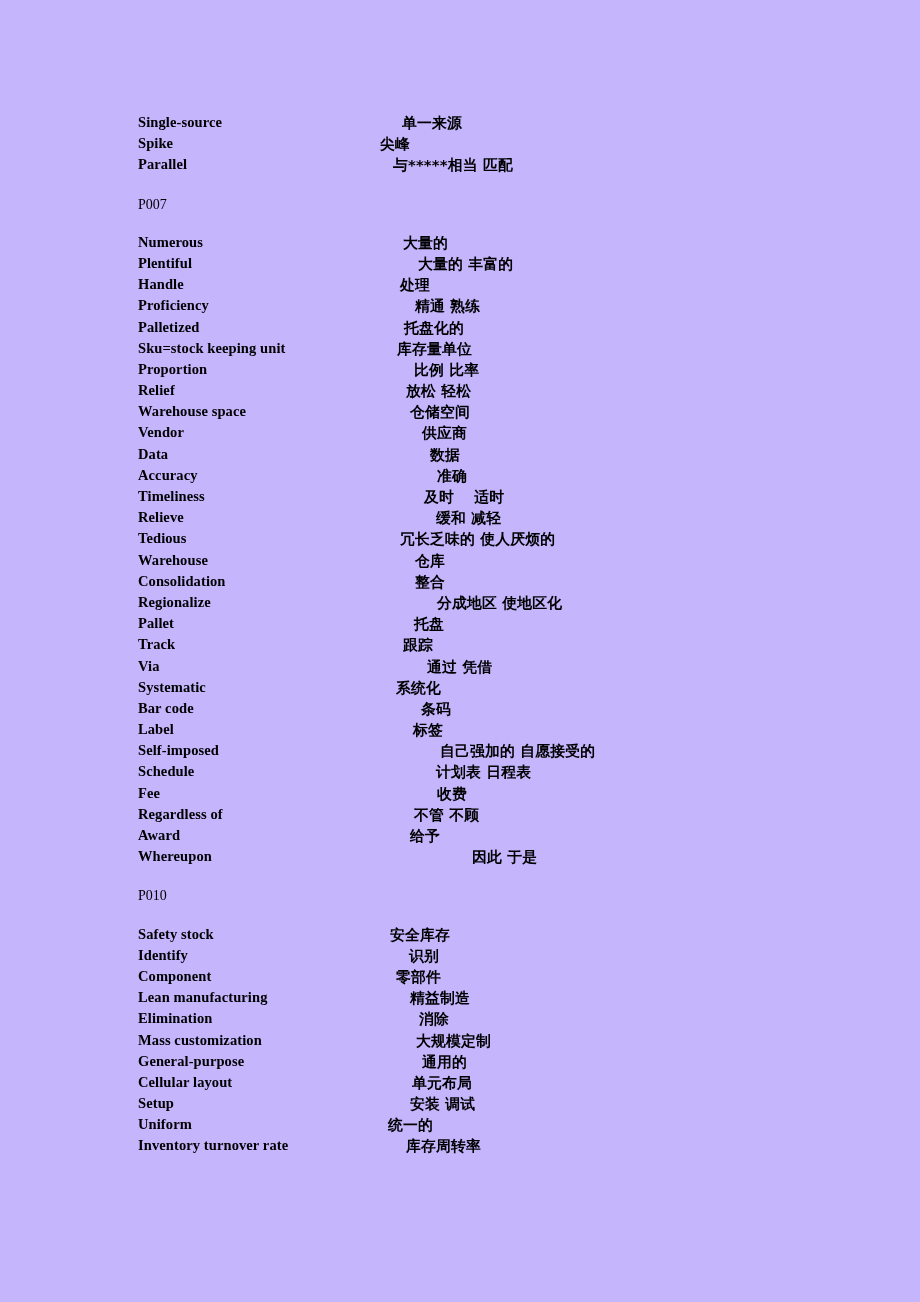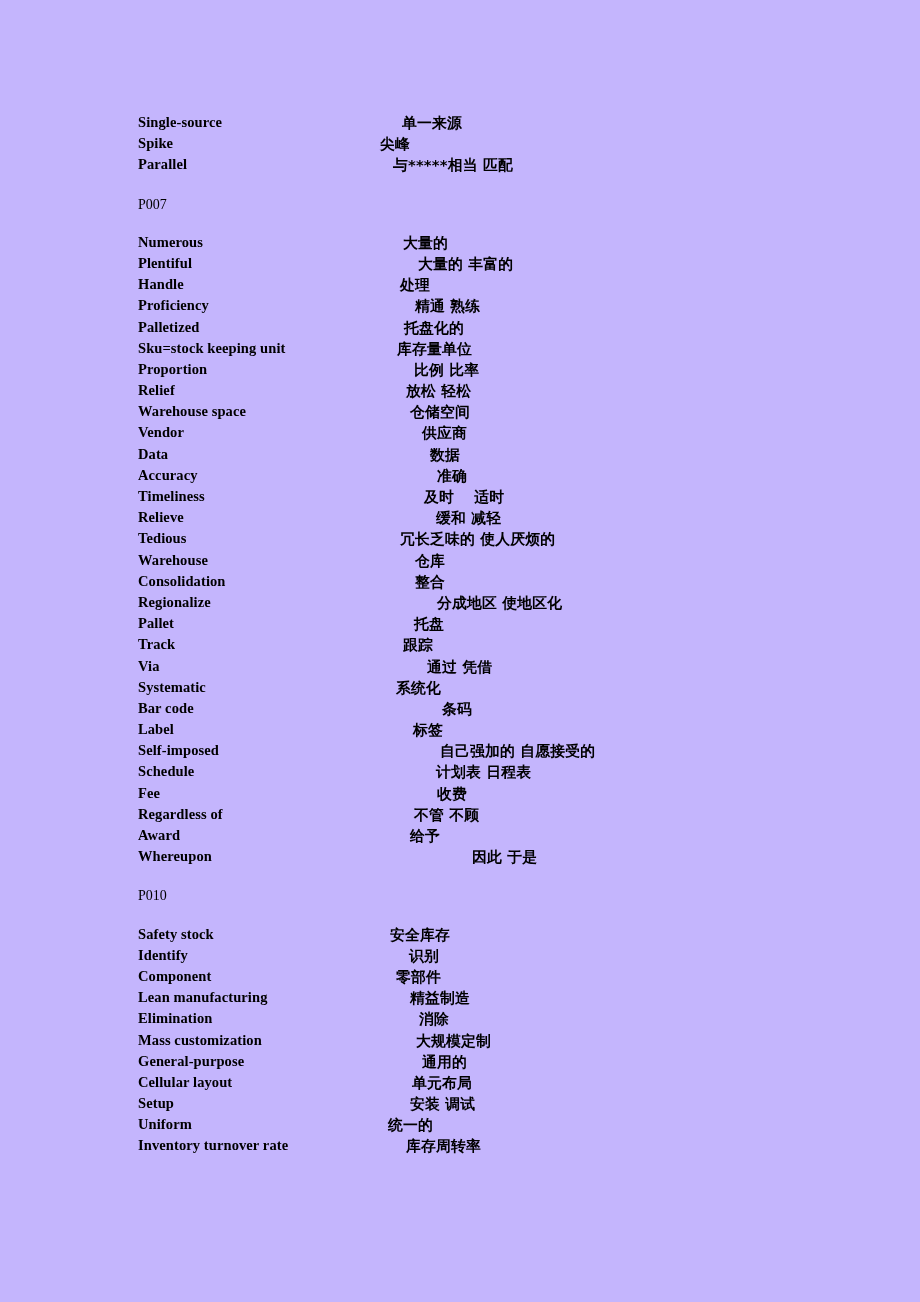--- a/index.html
+++ b/index.html
@@ -89,21 +89,21 @@
       <div class="row"><span class="term">Timeliness</span><span class="trans" style="left: 286px;">及时　 适时</span></div>
       <div class="row"><span class="term">Relieve</span><span class="trans" style="left: 298px;">缓和  减轻</span></div>
       <div class="row"><span class="term">Tedious</span><span class="trans" style="left: 262px;">冗长乏味的  使人厌烦的</span></div>
       <div class="row"><span class="term">Warehouse</span><span class="trans" style="left: 277px;">仓库</span></div>
       <div class="row"><span class="term">Consolidation</span><span class="trans" style="left: 277px;">整合</span></div>
       <div class="row"><span class="term">Regionalize</span><span class="trans" style="left: 299px;">分成地区  使地区化</span></div>
       <div class="row"><span class="term">Pallet</span><span class="trans" style="left: 276px;">托盘</span></div>
       <div class="row"><span class="term">Track</span><span class="trans" style="left: 265px;">跟踪</span></div>
       <div class="row"><span class="term">Via</span><span class="trans" style="left: 289px;">通过  凭借</span></div>
       <div class="row"><span class="term">Systematic</span><span class="trans" style="left: 258px;">系统化</span></div>
-      <div class="row"><span class="term">Bar code</span><span class="trans" style="left: 283px; margin-left: 21px;">条码</span></div>
+      <div class="row"><span class="term">Bar code</span><span class="trans" style="left: 283px;">条码</span></div>
       <div class="row"><span class="term">Label</span><span class="trans" style="left: 275px;">标签</span></div>
       <div class="row"><span class="term">Self-imposed</span><span class="trans" style="left: 302px;">自己强加的  自愿接受的</span></div>
       <div class="row"><span class="term">Schedule</span><span class="trans" style="left: 298px;">计划表  日程表</span></div>
       <div class="row"><span class="term">Fee</span><span class="trans" style="left: 299px;">收费</span></div>
       <div class="row"><span class="term">Regardless of</span><span class="trans" style="left: 276px;">不管  不顾</span></div>
       <div class="row"><span class="term">Award</span><span class="trans" style="left: 272px;">给予</span></div>
       <div class="row"><span class="term">Whereupon</span><span class="trans" style="left: 334px;">因此  于是</span></div>
       <div class="gap-before"></div>
       <div class="section-head">P010</div>
       <div class="gap-after"></div>

